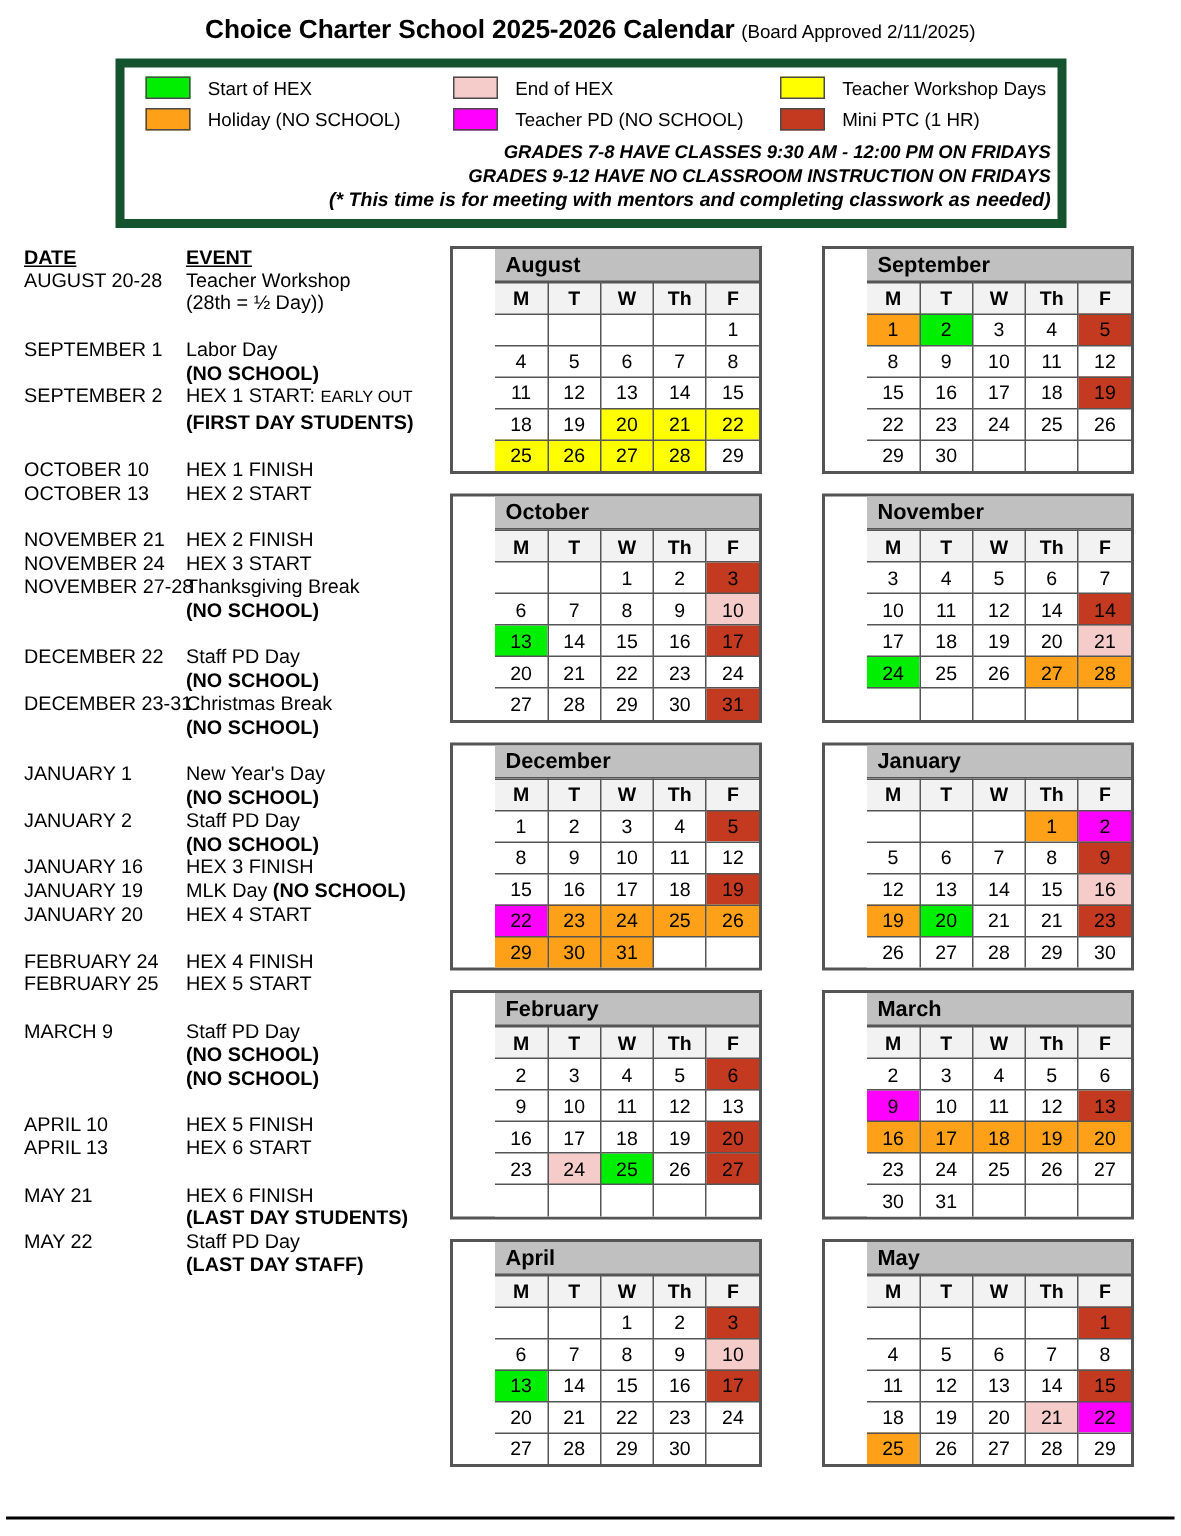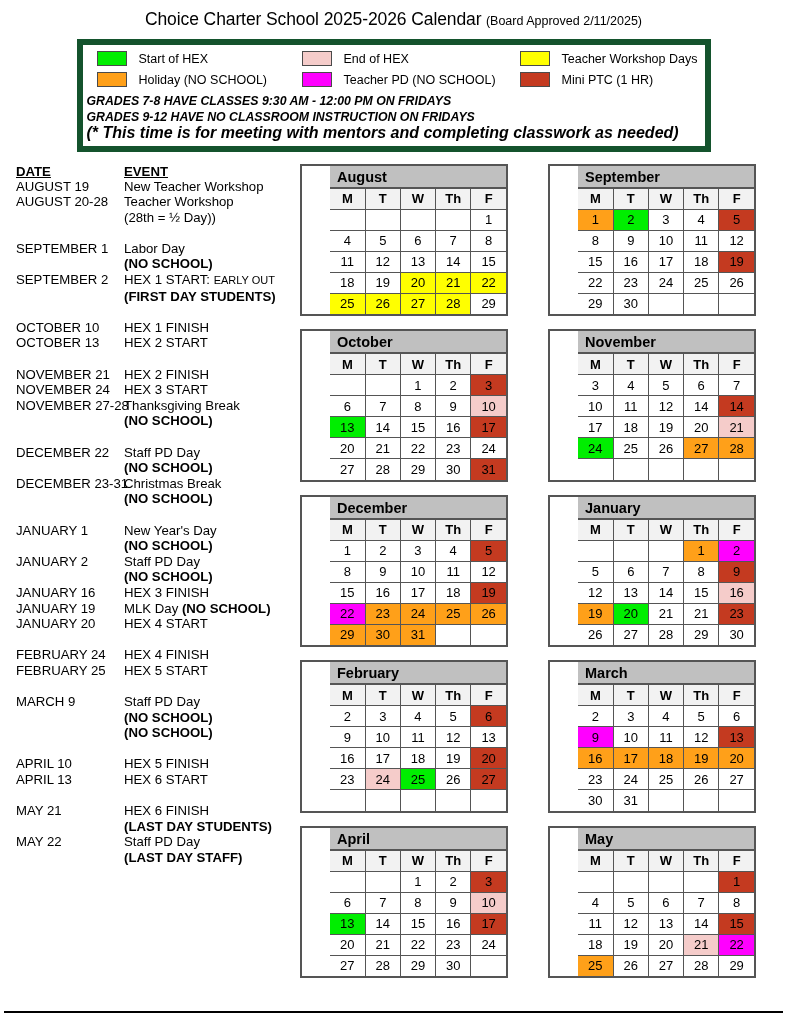--- a/index.html
+++ b/index.html
@@ -17,21 +17,21 @@
   }
 
   
   .title-row {
     text-align: center;
     padding-top: 9px;
     white-space: nowrap;
   }
   .title-main {
     font-size: 17.5px;
-    font-weight: normal;
+    font-weight: bold;
     letter-spacing: -0.1px;
     text-align: right;
   }
   .title-sub {
     font-size: 12.5px;
     font-weight: normal;
   }
 
   
   .legend-box {
@@ -59,31 +59,31 @@
     box-sizing: border-box;
     flex: 0 0 auto;
   }
   .legend-label {
     font-size: 12.5px;
     margin-left: 12px;
     white-space: nowrap;
   }
   .legend-notes {
     margin-top: 7px;
-    text-align: left;
+    text-align: right;
   }
   .legend-note {
     font-size: 12.3px;
     font-weight: bold;
     font-style: italic;
     line-height: 15.5px;
     white-space: nowrap;
   }
   .legend-note.small {
-    font-size: 16px;
+    font-size: 13px;
   }
 
   
   .content {
     position: relative;
     margin-top: 12px;
   }
 
   
   .events {
@@ -220,24 +220,20 @@
 
 <div class="content">
 
   <div class="events">
     <div class="ev-head">
       <div class="c1">DATE</div>
       <div class="c2">EVENT</div>
     </div>
     <div id="events-rows">
         <div class="ev-row">
-          <div class="c1">AUGUST 19</div>
-          <div class="c2">New Teacher Workshop</div>
-        </div>
-        <div class="ev-row">
           <div class="c1">AUGUST 20-28</div>
           <div class="c2">Teacher Workshop</div>
         </div>
         <div class="ev-row">
           <div class="c1"></div>
           <div class="c2">(28th = ½ Day))</div>
         </div>
         <div class="ev-gap"></div>
         <div class="ev-row">
           <div class="c1">SEPTEMBER 1</div>

